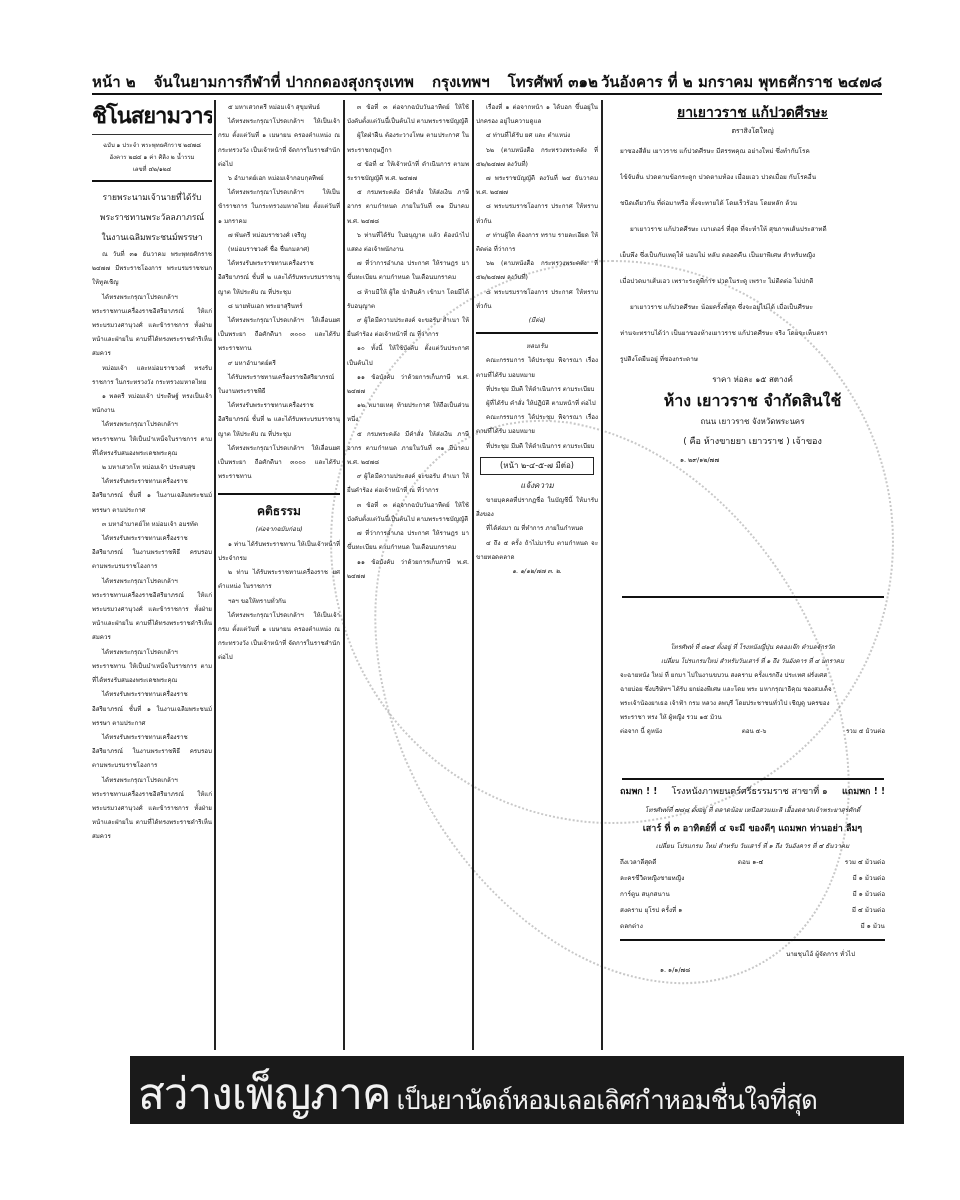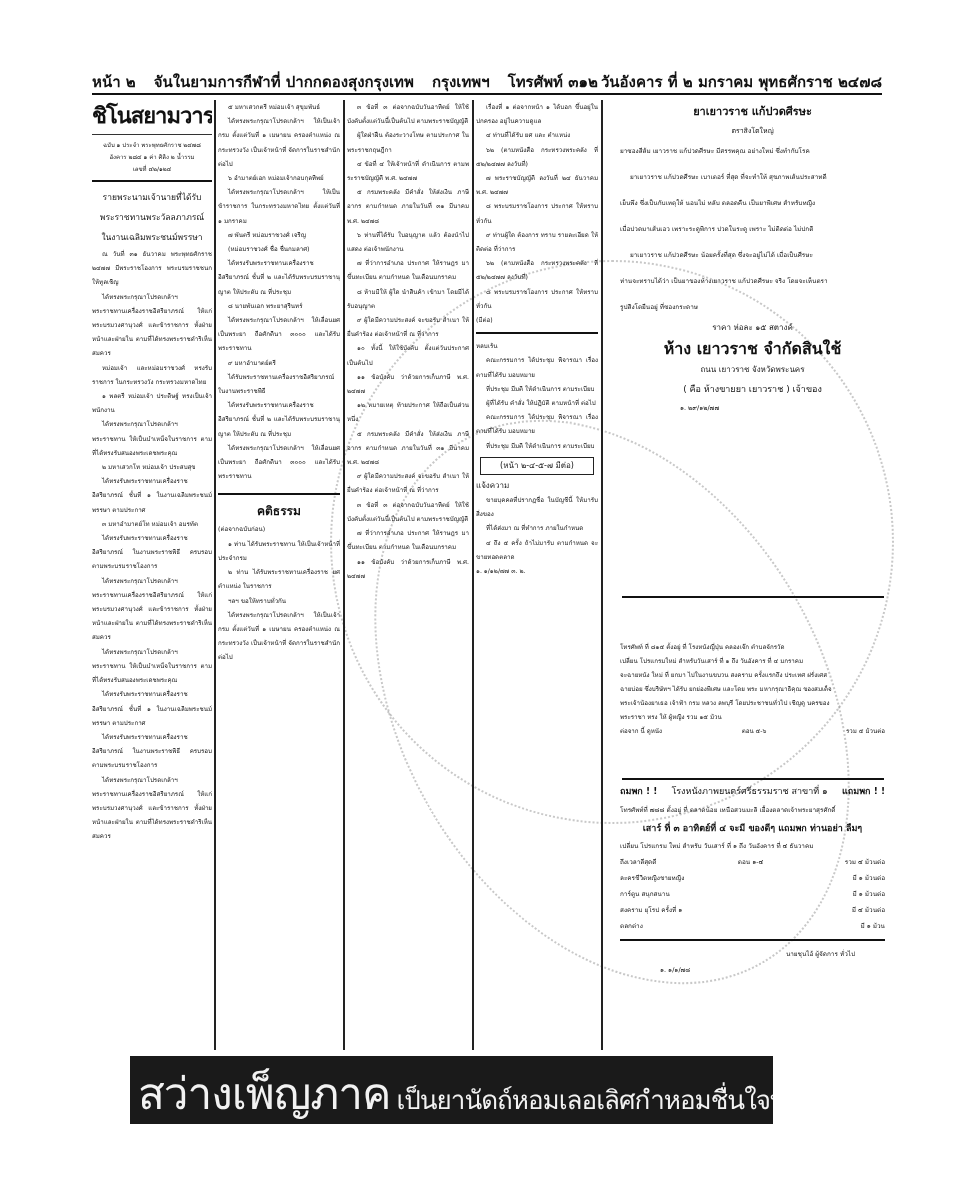--- a/index.html
+++ b/index.html
@@ -10,36 +10,36 @@
     .header .r { margin-left: auto; display: flex; gap: 8px; }
     .hrule { position: absolute; left: 92px; top: 93px; width: 790px; height: 2px; background: #111; }
     .col { position: absolute; top: 100px; font-size: 6.2px; line-height: 14.2px; overflow: hidden; }
     .col p { margin: 0 0 0 0; text-indent: 10px; text-align: justify; }
     .vrule { position: absolute; top: 100px; width: 1.5px; background: #222; }
     .masthead { font-family: "DejaVu Serif", serif; font-size: 22px; font-weight: bold; letter-spacing: -1px; line-height: 30px; margin: 0 0 4px 0; white-space: nowrap; }
     .sub { text-align: center; font-size: 6px; line-height: 12px; }
     .c-title { text-align: center; font-size: 8.5px; line-height: 20px; }
     .rule-thin { height: 1px; background: #333; margin: 4px 0; }
     .rule-thick { height: 2px; background: #111; margin: 5px 0; }
-    .center { text-align: left; }
+    .center { text-align: center; font-style: italic; }
     .section-h { text-align: center; font-weight: bold; font-size: 12px; line-height: 22px; }
     .box-date { border: 1px solid #222; text-align: center; font-size: 8px; line-height: 16px; margin: 4px 4px; }
     .ad { position: absolute; left: 620px; top: 100px; width: 265px; font-size: 6.4px; line-height: 26px; }
-    .ad h2 { margin: 0; text-align: center; font-size: 11px; font-weight: bold; line-height: 24px; font-family: "DejaVu Serif", serif; }
+    .ad h2 { margin: 0; text-align: center; font-size: 14px; font-weight: bold; line-height: 24px; font-family: "DejaVu Serif", serif; text-decoration: underline; }
     .ad .brand { text-align: center; font-size: 7px; line-height: 14px; }
     .ad p { margin: 0; white-space: nowrap; overflow: hidden; }
     .ad .big { text-align: center; font-size: 16px; font-weight: bold; line-height: 26px; font-family: "DejaVu Serif", serif; }
     .ad .med { text-align: center; font-size: 8px; line-height: 16px; }
     .ad2 { position: absolute; left: 620px; top: 640px; width: 265px; font-size: 6.2px; line-height: 14px; }
     .ad2 h3 { margin: 0; text-align: center; font-size: 13px; font-weight: bold; line-height: 20px; font-family: "DejaVu Serif", serif; }
     .row { display: flex; justify-content: space-between; }
     .ad3 { position: absolute; left: 620px; top: 780px; width: 265px; font-size: 6.4px; line-height: 16px; }
     .ad3 .head { display: flex; justify-content: space-between; font-size: 9px; font-weight: bold; line-height: 22px; }
     .ad3 .mid { text-align: center; font-size: 9px; font-weight: bold; line-height: 20px; }
-    .banner { position: absolute; left: 130px; top: 1056px; width: 643px; height: 68px; background: #1a1a1a; color: #f2f2f2; font-family: "DejaVu Serif", serif; display: flex; align-items: flex-end; padding: 0 8px 4px 8px; box-sizing: border-box; overflow: hidden; white-space: nowrap; }
+    .banner { position: absolute; left: 130px; top: 1056px; width: 774px; height: 68px; background: #1a1a1a; color: #f2f2f2; font-family: "DejaVu Serif", serif; display: flex; align-items: flex-end; padding: 0 8px 4px 8px; box-sizing: border-box; overflow: hidden; white-space: nowrap; }
     .banner .b1 { font-size: 44px; line-height: 52px; letter-spacing: -1px; }
     .banner .b2 { font-size: 26px; line-height: 40px; margin-left: 6px; letter-spacing: -1px; }
     .noise { position: absolute; border-radius: 50%; border: 2px dotted rgba(60,60,60,0.28); pointer-events: none; }
   </style>
 </head>
 <body>
 
 <div class="page">
 
   <div class="noise" style="left:330px;top:260px;width:560px;height:560px;"></div>
@@ -152,20 +152,22 @@
     <p>ที่ได้ส่งมา ณ ที่ทำการ ภายในกำหนด</p>
     <p>๔ ถึง ๕ ครั้ง ถ้าไม่มารับ ตามกำหนด จะขายทอดตลาด</p>
     <div class="center">๑. ๑/๑๒/๗๗   ๓. ๒.</div>
   </div>
   <div class="vrule" style="left:601px;height:950px;"></div>
 
   <div class="ad">
     <h2>ยาเยาวราช แก้ปวดศีรษะ</h2>
     <div class="brand">ตราสิงโตใหญ่</div>
     <p>ยาซองสีส้ม เยาวราช แก้ปวดศีรษะ  มีสรรพคุณ อย่างใหม่ ซึ่งทำกับโรค</p>
+    <p>ไข้จับสั่น ปวดตามข้อกระดูก   ปวดตามท้อง เมื่อยเอว ปวดเมื่อย   กับโรคอื่น</p>
+    <p>ชนิดเดียวกัน ที่ต่อมาหรือ  ทั้งจะหายได้ โดยเร็วร้อน  โดยหลัก ล้วน</p>
     <p style="padding-left:10px;">ยาเยาวราช แก้ปวดศีรษะ  เบาเตอร์ ที่สุด ที่จะทำให้ สุขภาพเส้นประสาทดี</p>
     <p>เย็นพึง   ซึ่งเป็นกับเหตุให้ นอนไม่ หลับ ตลอดคืน   เป็นยาพิเศษ สำหรับหญิง</p>
     <p>เมื่อปวดมาเส้นเอว เพราะระดูพิการ   ปวดในระดู เพราะ ไม่ติดต่อ ไม่ปกติ</p>
     <p style="padding-left:10px;">ยาเยาวราช แก้ปวดศีรษะ  น้อยครั้งที่สุด ซึ่งจะอยู่ไม่ได้ เมื่อเป็นศีรษะ</p>
     <p>ท่านจะทราบได้ว่า เป็นยาของห้างเยาวราช แก้ปวดศีรษะ จริง    โดยจะเห็นตรา</p>
     <p>รูปสิงโตยืนอยู่ ที่ซองกระดาษ</p>
     <div class="med">ราคา ห่อละ ๑๕ สตางค์</div>
     <div class="big">ห้าง เยาวราช จำกัดสินใช้</div>
     <div class="med">ถนน เยาวราช จังหวัดพระนคร</div>
     <div class="med" style="font-size:9px;line-height:22px;">( คือ ห้างขายยา เยาวราช )  เจ้าของ</div>

